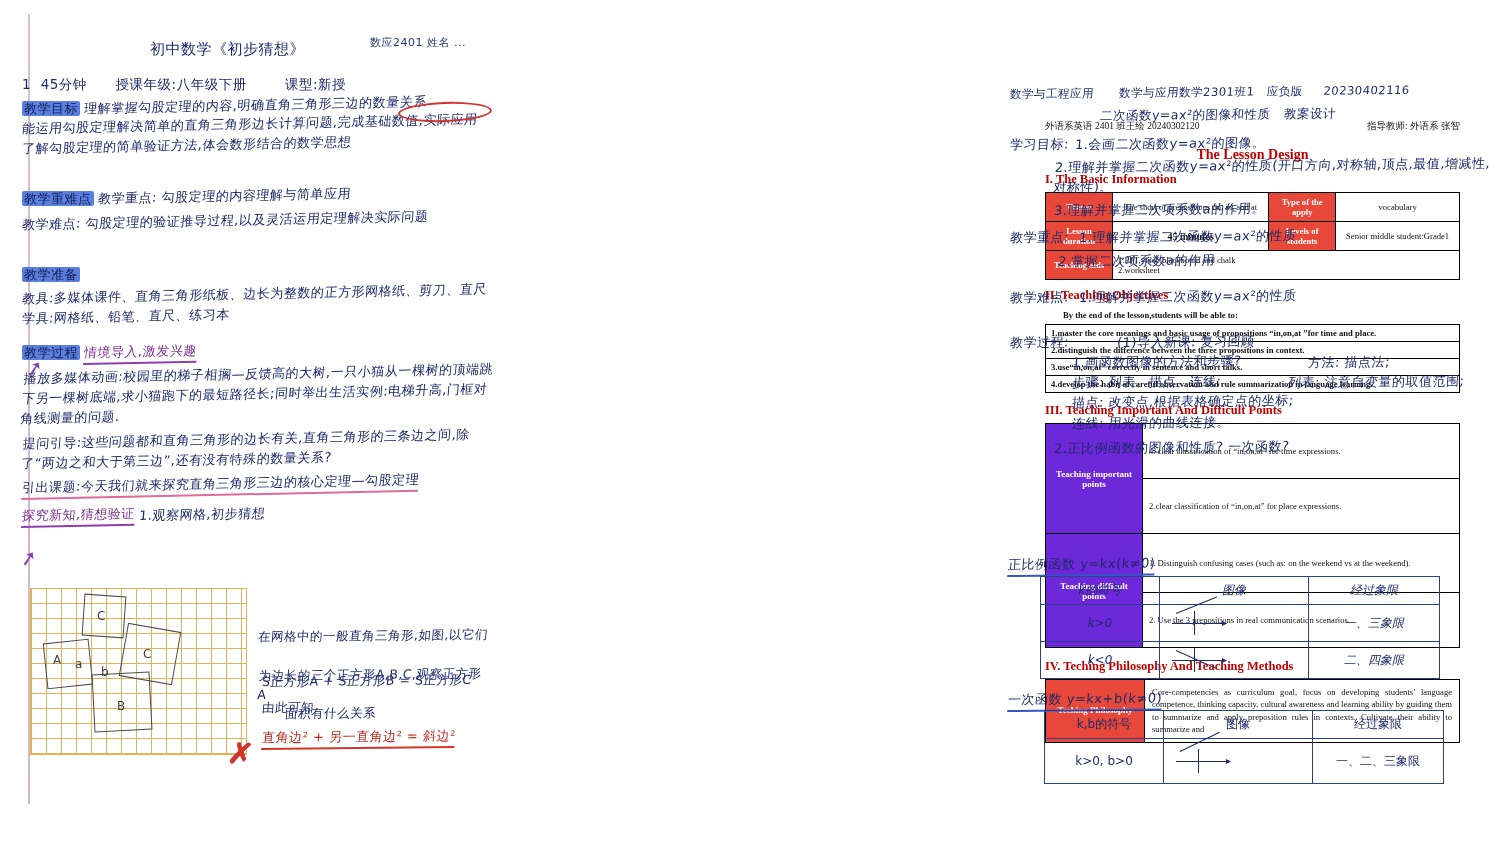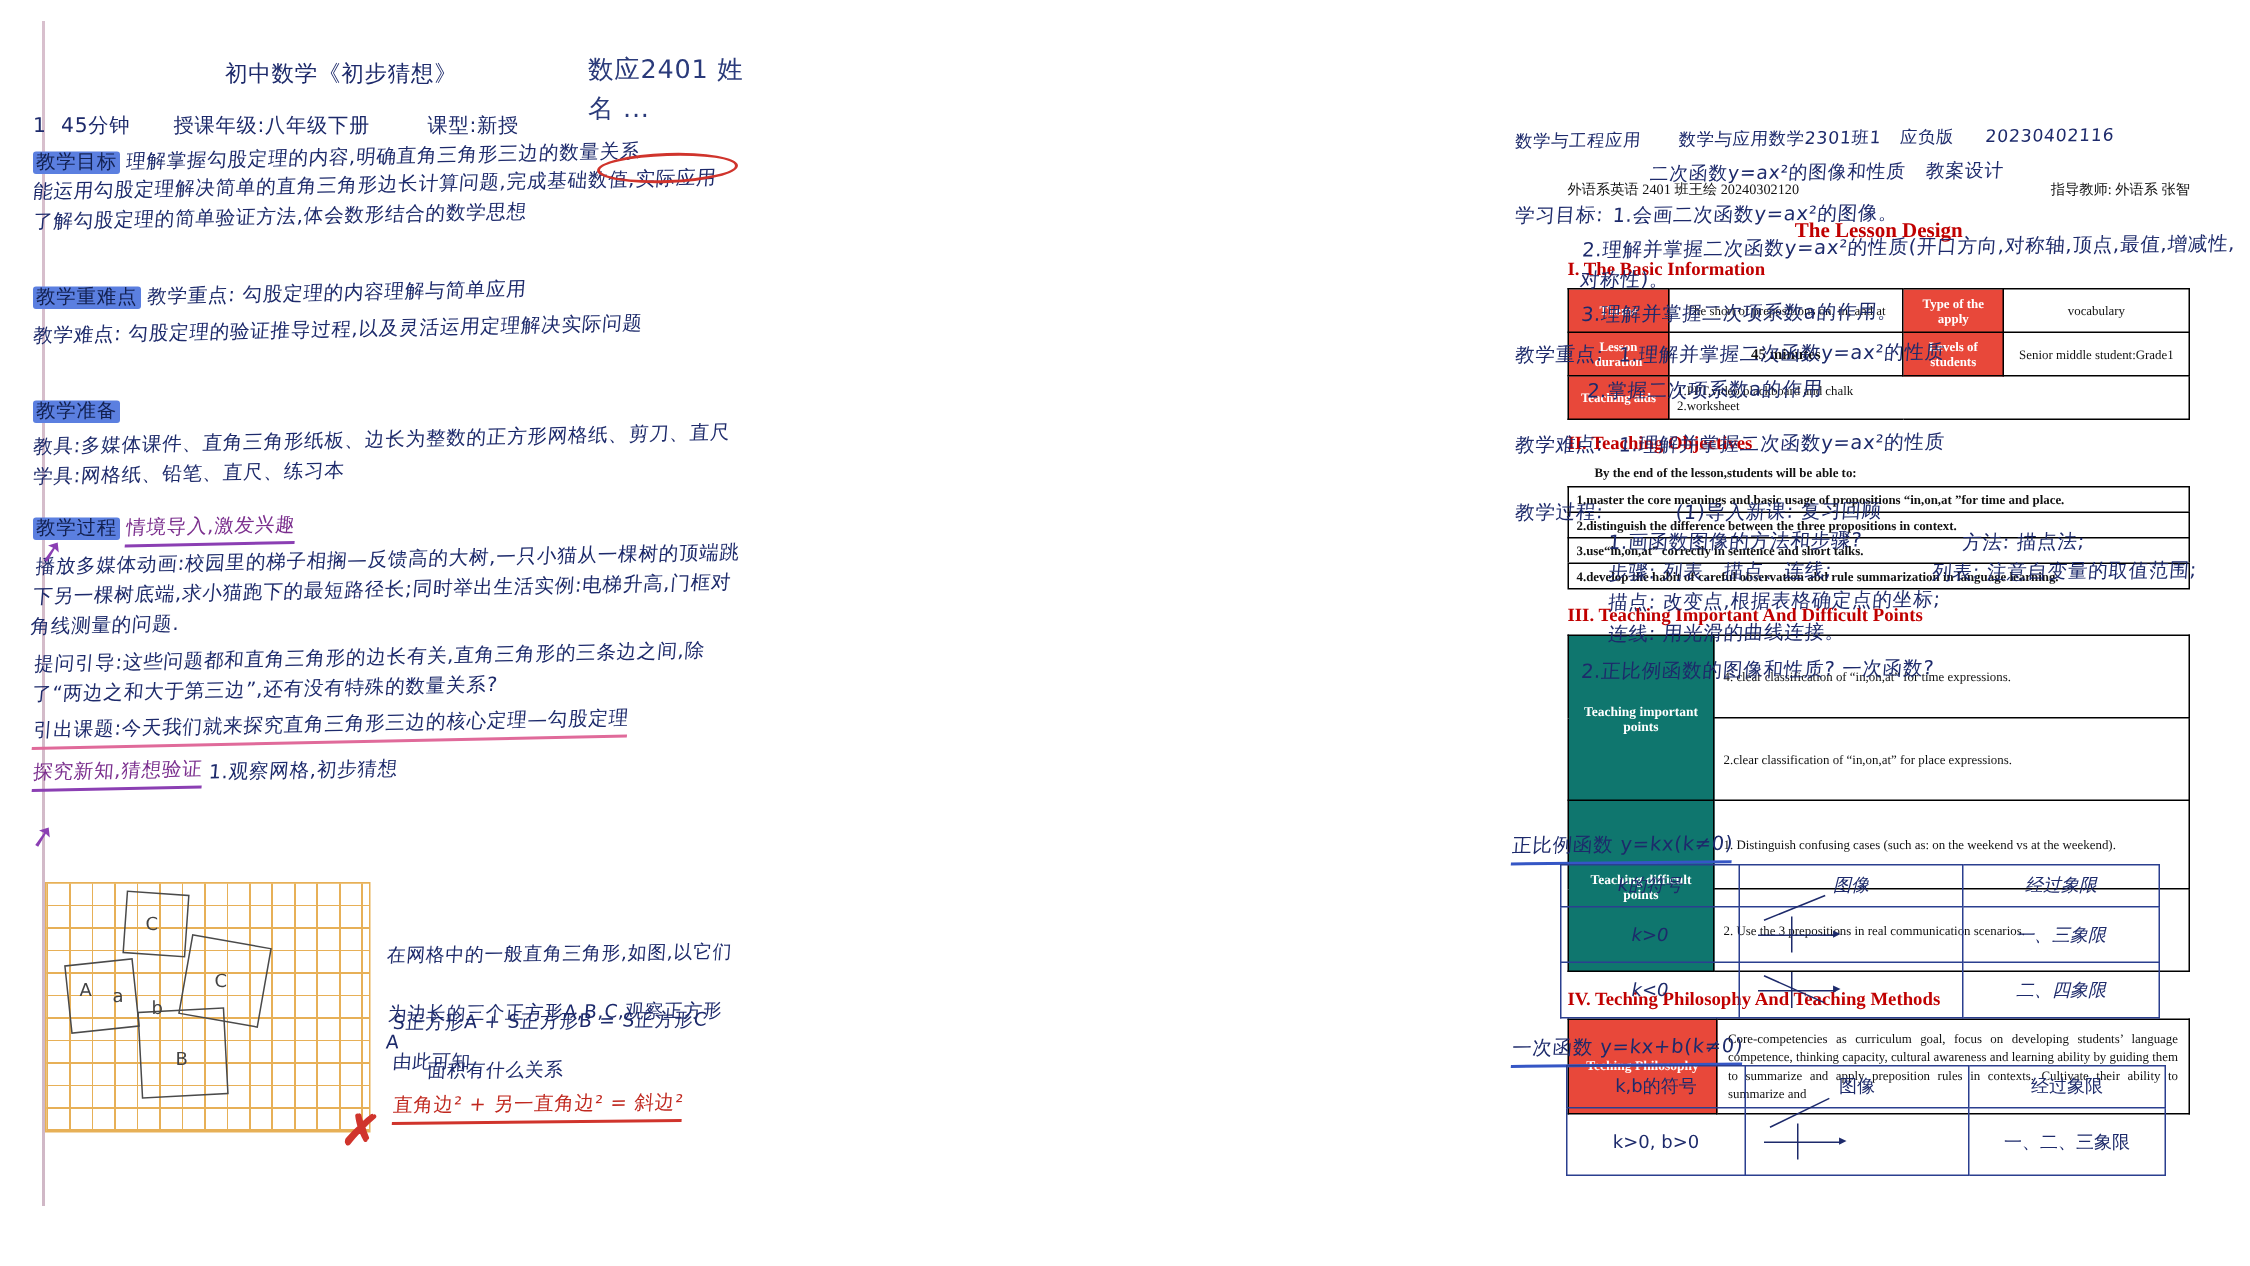--- a/index.html
+++ b/index.html
@@ -90,21 +90,21 @@
   .t1 td{border:1px solid #000;font-size:8.6px;padding:4px 5px;vertical-align:middle;}
   .red-cell{background:#e8483a;color:#fff;font-weight:bold;text-align:center;width:56px;}
   .ctr{text-align:center;}
   .obj-line{
     border:1px solid #000;border-bottom:none;font-size:8.6px;font-weight:bold;padding:3px 5px;
   }
   .obj-line:last-child{border-bottom:1px solid #000;}
   .obj-intro{font-size:8.6px;font-weight:bold;padding:2px 0 4px 18px;}
   .t2{border:1px solid #000;}
   .t2 td{border:1px solid #000;font-size:8.6px;padding:7px 6px;vertical-align:middle;}
-  .t2 .red-cell{background:#0f766e;color:#fff;font-weight:bold;text-align:center;width:84px;font-size:9px;}
+  .t2 .red-cell{background:#6d28d9;color:#fff;font-weight:bold;text-align:center;width:84px;font-size:9px;}
   .t3 td{border:1px solid #000;font-size:8.6px;padding:6px 7px;text-align:justify;line-height:1.45;}
   .t3 .red-cell{background:#e8483a;color:#fff;font-weight:bold;text-align:center;width:84px;font-size:9px;}
 
   
   .rtable{position:absolute;border-collapse:collapse;}
   .rtable td{
     border:1px solid #2b3f8f;font-family:"DejaVu Sans",sans-serif;font-size:12px;
     color:#1d2a6b;text-align:center;padding:5px 4px;
   }
   .axis{position:relative;width:100%;height:26px;}
@@ -115,21 +115,21 @@
 </style>
 </head>
 <body>
 
 <div class="page">
 
   <div class="panel panel-left">
     <div class="paper-edge"></div>
 
     <div class="hw" style="position:absolute;left:150px;top:38px;font-size:15px;">初中数学《初步猜想》</div>
-    <div class="hw" style="position:absolute;left:392px;top:34px;font-size:17px;color:#2a3a7a;">数应2401 姓名 ...</div>
+    <div class="hw" style="position:absolute;left:370px;top:34px;font-size:11px;color:#2a3a7a;">数应2401 姓名 ...</div>
 
     <div class="hw" style="position:absolute;left:22px;top:74px;font-size:13.5px;">1  45分钟      授课年级:八年级下册        课型:新授</div>
 
     <div style="position:absolute;left:22px;top:96px;width:470px;">
       <span class="hw hl-blue">教学目标</span>
       <div class="hw slant" style="margin-top:3px;">理解掌握勾股定理的内容,明确直角三角形三边的数量关系</div>
       <div class="hw slant">能运用勾股定理解决简单的直角三角形边长计算问题,完成基础数值,实际应用</div>
       <div class="hw slant">了解勾股定理的简单验证方法,体会数形结合的数学思想</div>
     </div>
     <div class="ellipse-red" style="position:absolute;left:398px;top:102px;width:76px;height:14px;"></div>

